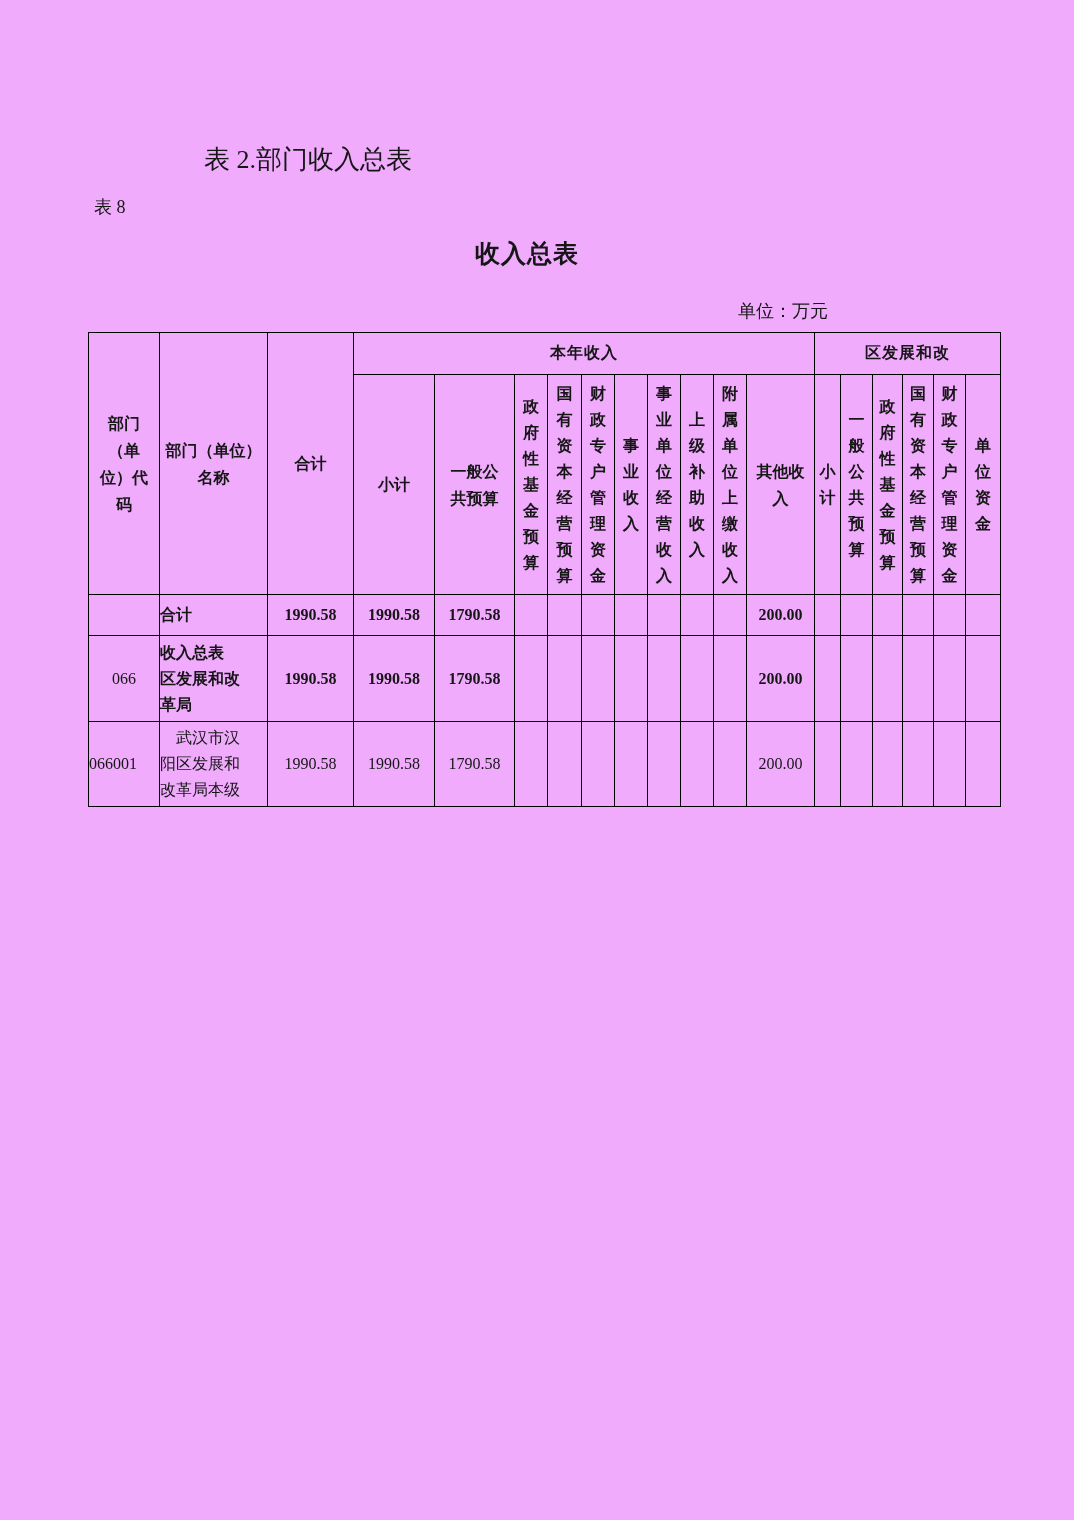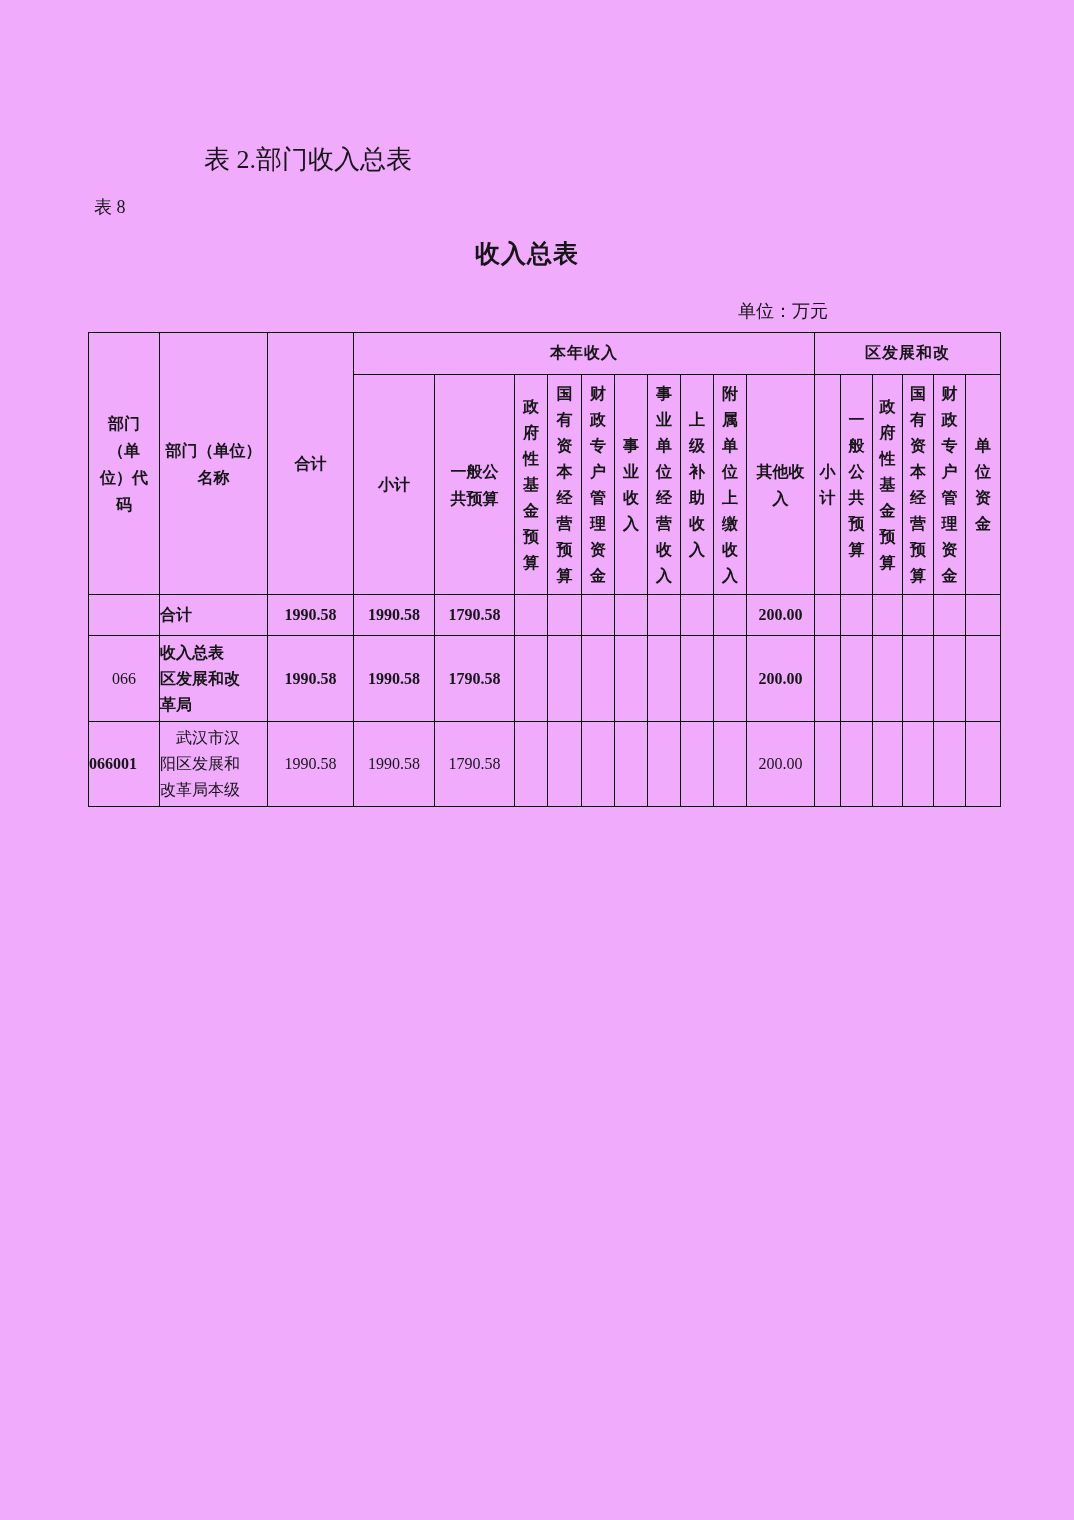--- a/index.html
+++ b/index.html
@@ -117,21 +117,20 @@
     padding-right: 4px;
     white-space: pre-line;
     line-height: 26px;
   }
   td.name.indent { text-indent: 16px; margin-left: 39px; }
   td.code {
     font-size: 16px;
     text-align: left;
     padding-left: 6px;
     white-space: nowrap;
-    font-weight: bold;
   }
   tr.bold td { font-weight: bold; }
   tr.bold td.code { font-weight: normal; text-align: center; }
 </style>
 </head>
 <body>
 
 <div id="page">
 
   <div id="doc-heading">表 2.部门收入总表</div>

